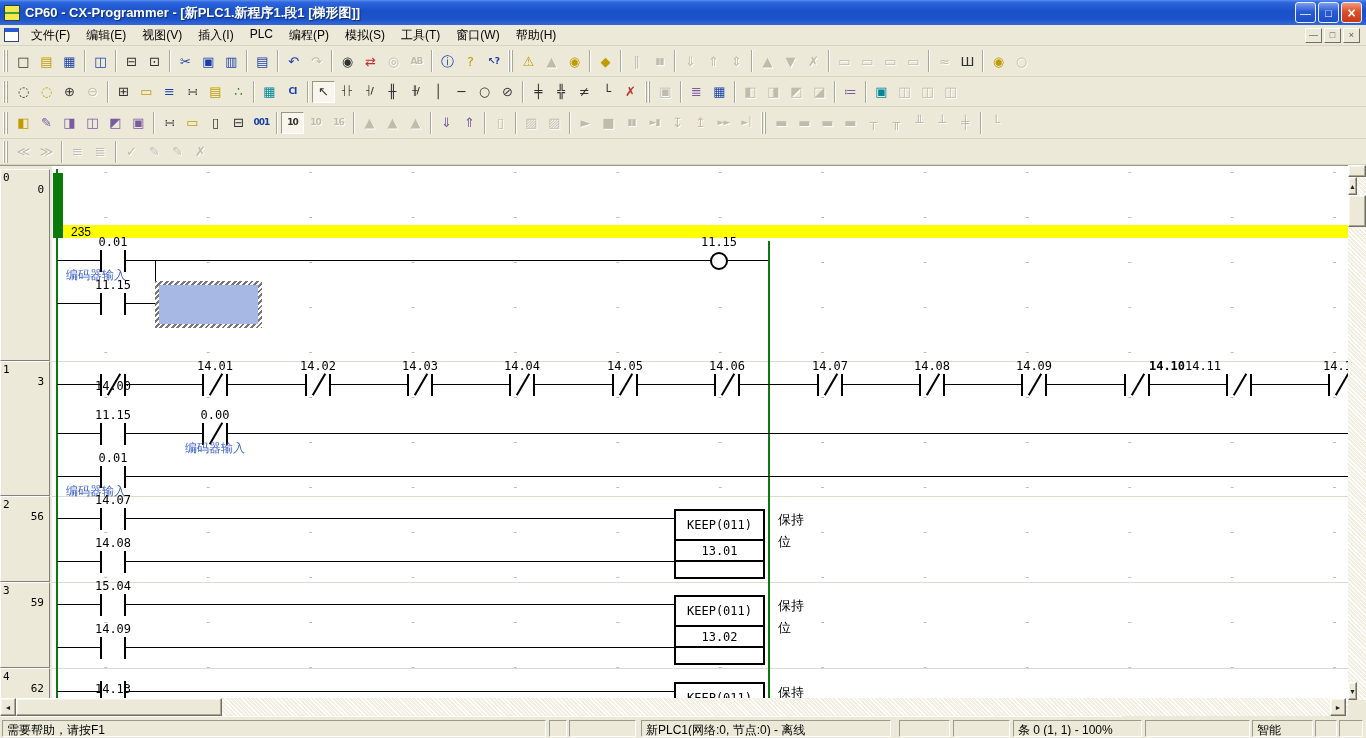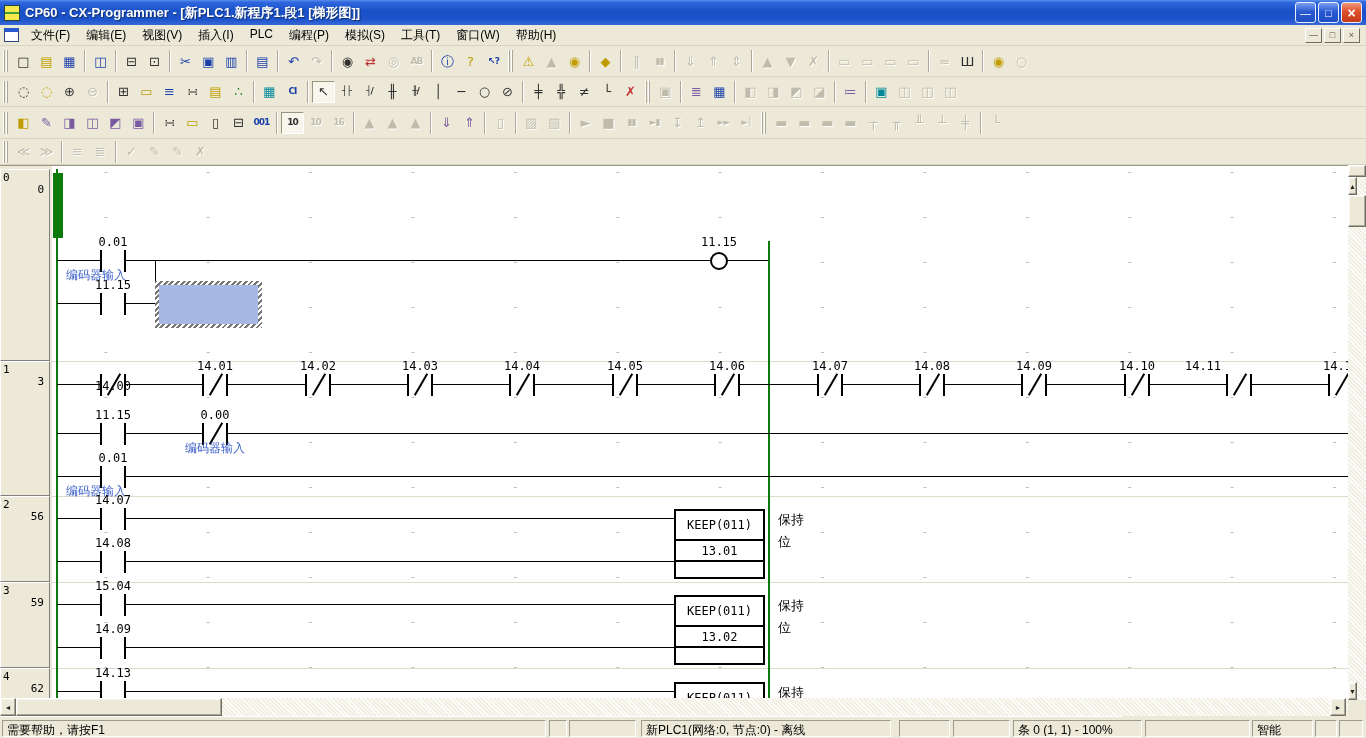--- a/index.html
+++ b/index.html
@@ -583,20 +583,23 @@
       <div class="num">3</div>
       <div class="step">59</div>
     </div>
     <div class="mcell" style="top: 502px; height: 31px;">
       <div class="num">4</div>
       <div class="step">62</div>
     </div>
     <div class="busv" style="left: 56px; top: 3px; height: 530px; background: rgb(10, 122, 10);"></div>
     <div class="busv" style="left: 768px; top: 75px; height: 458px; background: rgb(10, 122, 10);"></div>
     <div class="hgreen" style="top: 7px; height: 65px; background: rgb(10, 122, 10);"></div>
+    <div class="yell" style="top: 59px; height: 13px; font-size: 12px;">
+      <div class="ytext" style="top: 0px;">235</div>
+    </div>
     <div class="wireh" style="left: 57px; top: 94px; width: 711px;"></div>
     <div class="wireh" style="left: 57px; top: 137px; width: 98px;"></div>
     <div class="wireh" style="left: 57px; top: 218px; width: 1291px;"></div>
     <div class="wireh" style="left: 57px; top: 267px; width: 1291px;"></div>
     <div class="wireh" style="left: 57px; top: 310px; width: 1291px;"></div>
     <div class="wireh" style="left: 57px; top: 352px; width: 617px;"></div>
     <div class="wireh" style="left: 57px; top: 395px; width: 617px;"></div>
     <div class="wireh" style="left: 57px; top: 438px; width: 617px;"></div>
     <div class="wireh" style="left: 57px; top: 481px; width: 617px;"></div>
     <div class="wireh" style="left: 57px; top: 525px; width: 617px;"></div>
@@ -645,21 +648,21 @@
       <div class="slash"></div>
     </div>
     <div class="lad-label" style="left: 881px; top: 193px;">14.08</div>
     <div class="contact" style="left: 1021px; top: 208px;">
       <div class="slash"></div>
     </div>
     <div class="lad-label" style="left: 983px; top: 193px;">14.09</div>
     <div class="contact" style="left: 1124px; top: 208px;">
       <div class="slash"></div>
     </div>
-    <div class="lad-label" style="left: 1086px; top: 193px;">14.10</div>
+    <div class="lad-label" style="left: 1116px; top: 193px; font-weight: bold;">14.10</div>
     <div class="contact" style="left: 1226px; top: 208px;">
       <div class="slash"></div>
     </div>
     <div class="lad-label" style="left: 1152px; top: 193px;">14.11</div>
     <div class="contact" style="left: 1328px; top: 208px;">
       <div class="slash"></div>
     </div>
     <div class="lad-label" style="left: 1290px; top: 193px;">14.12</div>
     <div class="contact" style="left: 100px; top: 257px;"></div>
     <div class="lad-label" style="left: 62px; top: 242px;">11.15</div>
@@ -673,21 +676,21 @@
     <div class="lad-comment" style="left: 45px; top: 317px;">编码器输入</div>
     <div class="contact" style="left: 100px; top: 342px;"></div>
     <div class="lad-label" style="left: 62px; top: 327px;">14.07</div>
     <div class="contact" style="left: 100px; top: 385px;"></div>
     <div class="lad-label" style="left: 62px; top: 370px;">14.08</div>
     <div class="contact" style="left: 100px; top: 428px;"></div>
     <div class="lad-label" style="left: 62px; top: 413px;">15.04</div>
     <div class="contact" style="left: 100px; top: 471px;"></div>
     <div class="lad-label" style="left: 62px; top: 456px;">14.09</div>
     <div class="contact" style="left: 100px; top: 515px;"></div>
-    <div class="lad-label" style="left: 62px; top: 500px;">14.13</div>
+    <div class="lad-label" style="left: 62px; top: 516px;">14.13</div>
     <div class="coil" style="left: 710px; top: 86px;"></div>
     <div class="lad-label" style="left: 668px; top: 69px;">11.15</div>
     <div class="fblock" style="left: 674px; top: 343px; width: 91px; height: 70px;">
       <div class="fb-title">KEEP(011)</div>
       <div class="fb-op">13.01</div>
     </div>
     <div class="fb-note" style="left: 778px; top: 345px;">保持</div>
     <div class="fb-note" style="left: 778px; top: 367px;">位</div>
     <div class="fblock" style="left: 674px; top: 429px; width: 91px; height: 70px;">
       <div class="fb-title">KEEP(011)</div>

